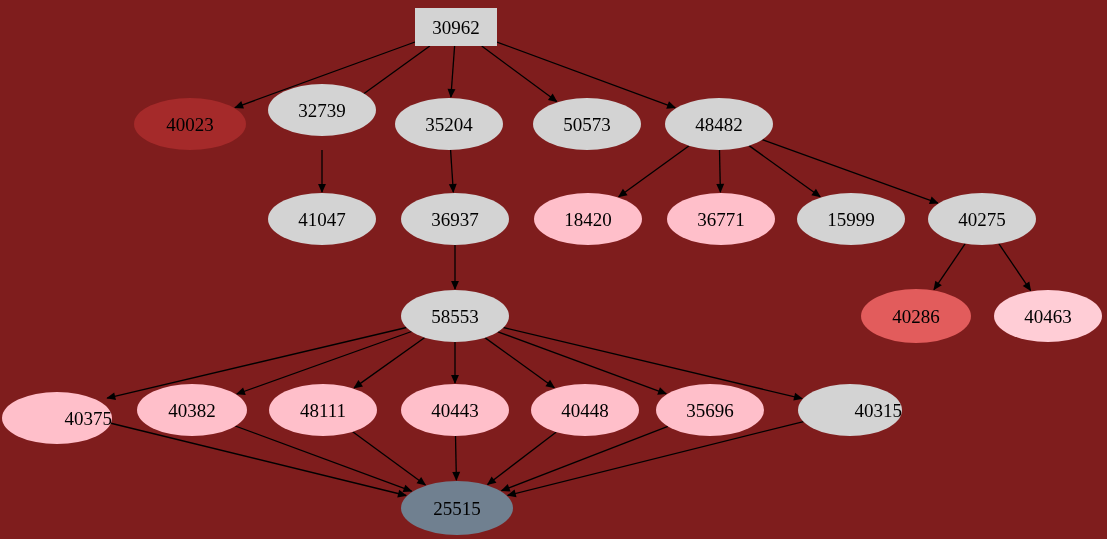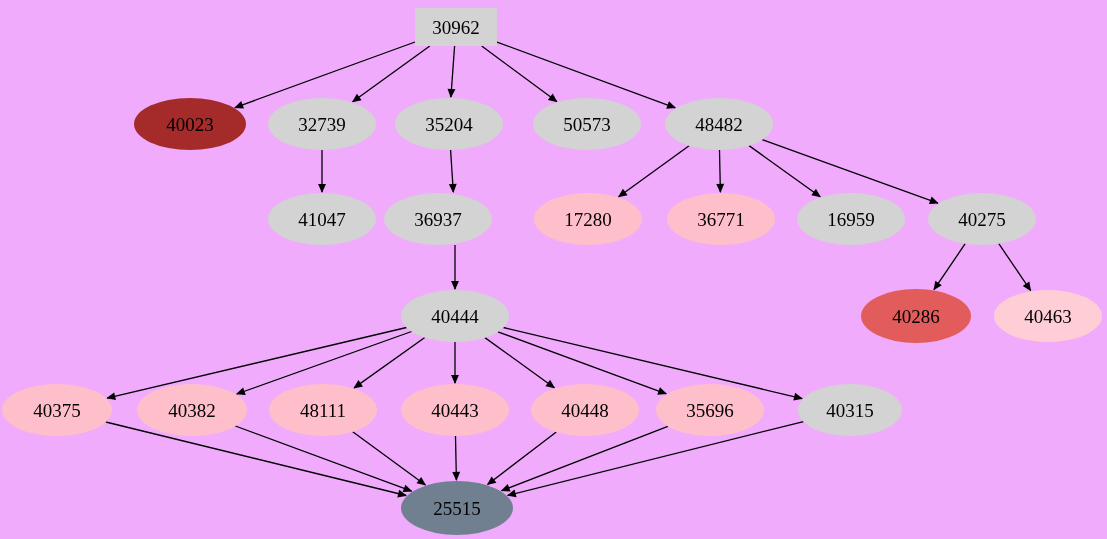--- a/index.html
+++ b/index.html
@@ -4,21 +4,21 @@
 <style>
   html, body {
     margin: 0;
     padding: 0;
     background: #ffffff;
   }
   .canvas {
     position: relative;
     width: 1107px;
     height: 539px;
-    background: #f0abfc;
+    background: #7f1d1d;
     overflow: hidden;
     font-family: "Liberation Serif", "DejaVu Serif", serif;
   }
   #edge-layer {
     position: absolute;
     left: 0;
     top: 0;
     width: 1107px;
     height: 539px;
   }
@@ -77,77 +77,77 @@
         <line x1="803.5" y1="421.6" x2="507.7" y2="495.4" stroke="#000000" stroke-width="1.3" marker-end="url(#arrowhead)"></line>
       </g>
   </svg>
   <div id="node-layer">
       <div class="node box" style="left: 415px; top: 8px; width: 82px; height: 38px; background: rgb(211, 211, 211); color: rgb(0, 0, 0);">
         <span>30962</span>
       </div>
       <div class="node ellipse" style="left: 134px; top: 98px; width: 112px; height: 52px; background: rgb(165, 42, 42); color: rgb(0, 0, 0);">
         <span>40023</span>
       </div>
-      <div class="node ellipse" style="left: 268px; top: 98px; width: 108px; height: 52px; background: rgb(211, 211, 211); color: rgb(0, 0, 0);">
+      <div class="node ellipse" style="left: 268px; top: 84px; width: 108px; height: 52px; background: rgb(211, 211, 211); color: rgb(0, 0, 0);">
         <span>32739</span>
       </div>
       <div class="node ellipse" style="left: 395px; top: 98px; width: 108px; height: 52px; background: rgb(211, 211, 211); color: rgb(0, 0, 0);">
         <span>35204</span>
       </div>
       <div class="node ellipse" style="left: 533px; top: 98px; width: 108px; height: 52px; background: rgb(211, 211, 211); color: rgb(0, 0, 0);">
         <span>50573</span>
       </div>
       <div class="node ellipse" style="left: 665px; top: 98px; width: 108px; height: 52px; background: rgb(211, 211, 211); color: rgb(0, 0, 0);">
         <span>48482</span>
       </div>
       <div class="node ellipse" style="left: 268px; top: 193px; width: 108px; height: 52px; background: rgb(211, 211, 211); color: rgb(0, 0, 0);">
         <span>41047</span>
       </div>
-      <div class="node ellipse" style="left: 384px; top: 193px; width: 108px; height: 52px; background: rgb(211, 211, 211); color: rgb(0, 0, 0); text-align: right;">
+      <div class="node ellipse" style="left: 401px; top: 193px; width: 108px; height: 52px; background: rgb(211, 211, 211); color: rgb(0, 0, 0); text-align: right;">
         <span>36937</span>
       </div>
       <div class="node ellipse" style="left: 534px; top: 193px; width: 108px; height: 52px; background: rgb(255, 191, 202); color: rgb(0, 0, 0);">
-        <span>17280</span>
+        <span>18420</span>
       </div>
       <div class="node ellipse" style="left: 667px; top: 193px; width: 108px; height: 52px; background: rgb(255, 191, 202); color: rgb(0, 0, 0);">
         <span>36771</span>
       </div>
       <div class="node ellipse" style="left: 797px; top: 193px; width: 108px; height: 52px; background: rgb(211, 211, 211); color: rgb(0, 0, 0);">
-        <span>16959</span>
+        <span>15999</span>
       </div>
       <div class="node ellipse" style="left: 928px; top: 193px; width: 108px; height: 52px; background: rgb(211, 211, 211); color: rgb(0, 0, 0);">
         <span>40275</span>
       </div>
       <div class="node ellipse" style="left: 401px; top: 290px; width: 108px; height: 52px; background: rgb(211, 211, 211); color: rgb(0, 0, 0);">
-        <span>40444</span>
+        <span>58553</span>
       </div>
       <div class="node ellipse" style="left: 861px; top: 289px; width: 110px; height: 54px; background: rgb(226, 92, 92); color: rgb(0, 0, 0);">
         <span>40286</span>
       </div>
       <div class="node ellipse" style="left: 994px; top: 290px; width: 108px; height: 52px; background: rgb(255, 205, 214); color: rgb(0, 0, 0);">
         <span>40463</span>
       </div>
-      <div class="node ellipse" style="left: 2px; top: 384px; width: 110px; height: 52px; background: rgb(255, 191, 202); color: rgb(0, 0, 0);">
+      <div class="node ellipse" style="left: 2px; top: 392px; width: 110px; height: 52px; background: rgb(255, 191, 202); color: rgb(0, 0, 0); justify-content: flex-end;">
         <span>40375</span>
       </div>
       <div class="node ellipse" style="left: 137px; top: 384px; width: 110px; height: 52px; background: rgb(255, 191, 202); color: rgb(0, 0, 0);">
         <span>40382</span>
       </div>
       <div class="node ellipse" style="left: 269px; top: 384px; width: 108px; height: 52px; background: rgb(255, 191, 202); color: rgb(0, 0, 0);">
         <span>48111</span>
       </div>
       <div class="node ellipse" style="left: 401px; top: 384px; width: 108px; height: 52px; background: rgb(255, 191, 202); color: rgb(0, 0, 0);">
         <span>40443</span>
       </div>
       <div class="node ellipse" style="left: 531px; top: 384px; width: 108px; height: 52px; background: rgb(255, 191, 202); color: rgb(0, 0, 0);">
         <span>40448</span>
       </div>
       <div class="node ellipse" style="left: 656px; top: 384px; width: 108px; height: 52px; background: rgb(255, 191, 202); color: rgb(0, 0, 0);">
         <span>35696</span>
       </div>
-      <div class="node ellipse" style="left: 798px; top: 384px; width: 104px; height: 52px; background: rgb(211, 211, 211); color: rgb(0, 0, 0);">
+      <div class="node ellipse" style="left: 798px; top: 384px; width: 104px; height: 52px; background: rgb(211, 211, 211); color: rgb(0, 0, 0); justify-content: flex-end;">
         <span>40315</span>
       </div>
       <div class="node ellipse" style="left: 401px; top: 481px; width: 112px; height: 54px; background: rgb(112, 128, 144); color: rgb(0, 0, 0);">
         <span>25515</span>
       </div>
     </div>
 </div>
 
 </body></html>

